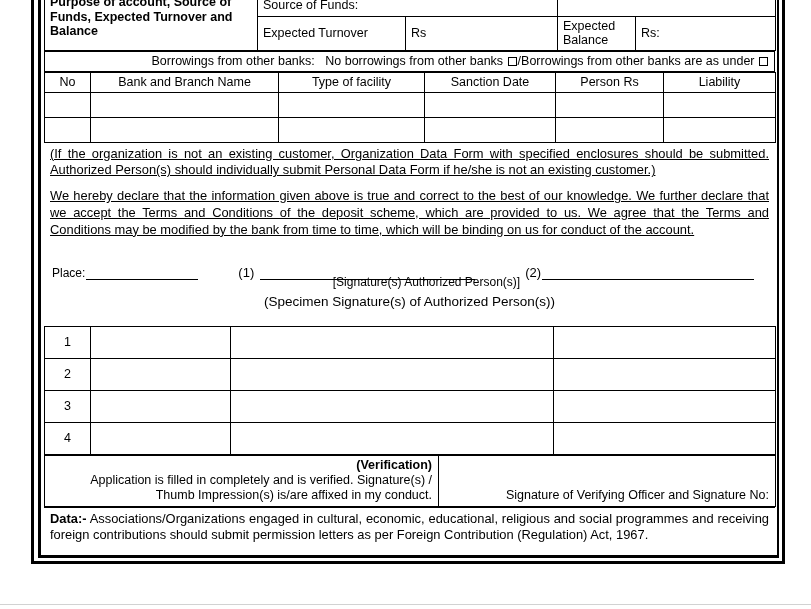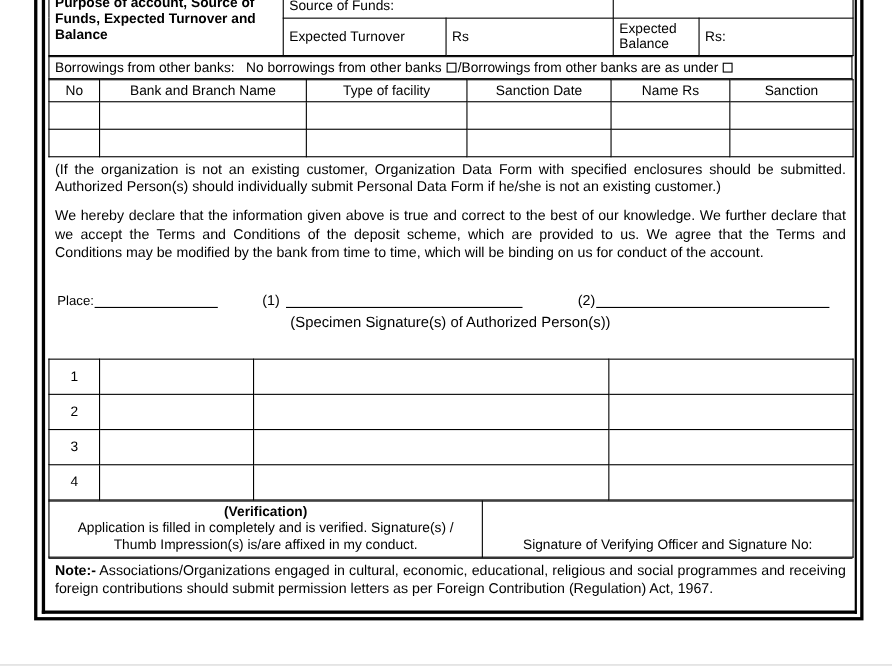--- a/index.html
+++ b/index.html
@@ -54,21 +54,21 @@
     table-layout: fixed;
   }
   table.grid td, table.grid th {
     border: 1px solid #000;
     padding: 2px 5px;
     font-weight: normal;
     font-size: 12.5px;
     vertical-align: middle;
     line-height: 1.18;
   }
-  .nob-top td { border-top: none; }
+  .nob-top td { border-top: none; text-align: right; }
   .bold { font-weight: bold; }
 
   
   #tbl-purpose { border-top: none; }
   #tbl-purpose td { height: 21px; }
   #tbl-purpose td.label-cell {
     font-weight: bold;
     vertical-align: top;
     padding-top: 0px;
     line-height: 1.17;
@@ -95,20 +95,21 @@
 
   
   #tbl-borrow td { text-align: center; height: 19px; }
   #tbl-borrow tr.empty td { height: 25px; }
 
   
   .para-wrap {
     border-left: none;
     border-right: none;
     padding: 3px 6px 2px 6px;
+    text-decoration: underline;
   }
   p.para {
     margin: 0 0 0 0;
     text-align: justify;
     line-height: 1.30;
     font-size: 12.9px;
   }
   p.para + p.para { margin-top: 9px; }
 
   
@@ -227,22 +228,22 @@
           <col style="width:131px">
           <col style="width:108px">
           <col style="width:112px">
         </colgroup>
         <tbody>
           <tr class="nob-top">
             <td>No</td>
             <td>Bank and Branch Name</td>
             <td>Type of facility</td>
             <td>Sanction Date</td>
-            <td>Name Rs</td>
-            <td>Sanction</td>
+            <td>Person Rs</td>
+            <td>Liability</td>
           </tr>
           <tr class="empty">
             <td></td>
             <td></td>
             <td></td>
             <td></td>
             <td></td>
             <td></td>
           </tr>
           <tr class="empty">
@@ -265,20 +266,21 @@
         <div class="sig-row">
           <span class="sig-lbl">Place:</span>
           <span class="dline" style="width:112px; margin-left:1px;"></span>
           <span style="width:40px"></span>
           <span class="num">(1)</span>
           <span class="dline" style="width:215px; margin-left:6px;"></span>
           <span style="width:50px"></span>
           <span class="num">(2)</span>
           <span class="dline" style="width:212px; margin-left:1px;"></span>
         </div>
+        <div class="sigcap">[Signature(s) Authorized Person(s)]</div>
         <div class="spec-title">(Specimen Signature(s) of Authorized Person(s))</div>
       </div>
 
       <table class="grid" id="tbl-spec">
         <colgroup>
           <col style="width:46px">
           <col style="width:140px">
           <col style="width:323px">
           <col style="width:222px">
         </colgroup>
@@ -325,21 +327,21 @@
             <td class="verif-right">
               <span>Signature of Verifying Officer and Signature No:</span>
             </td>
           </tr>
         </tbody>
       </table>
 
       <table class="grid" id="tbl-note">
         <tbody>
           <tr id="noteRow">
-            <td><span class="bold">Note:-</span>
+            <td><span class="bold">Data:-</span>
               <span>Associations/Organizations engaged in cultural, economic, educational, religious and social programmes and receiving foreign contributions should submit permission letters as per Foreign Contribution (Regulation) Act, 1967.</span>
             </td>
           </tr>
         </tbody>
       </table>
 
     </div>
   </div>
 </div>
 

